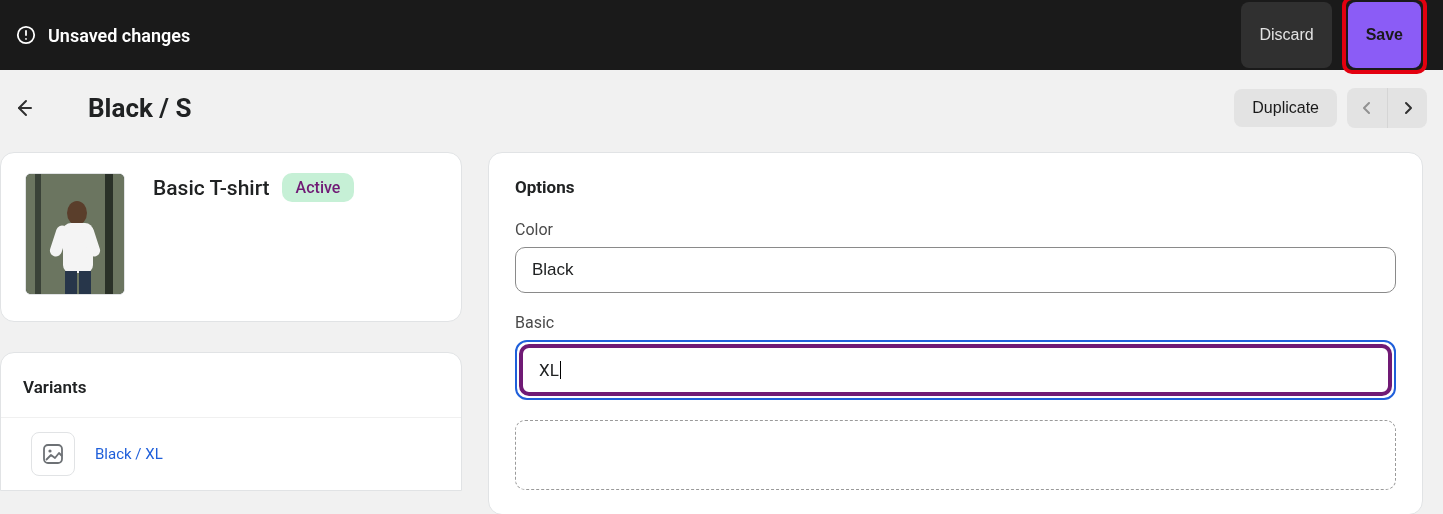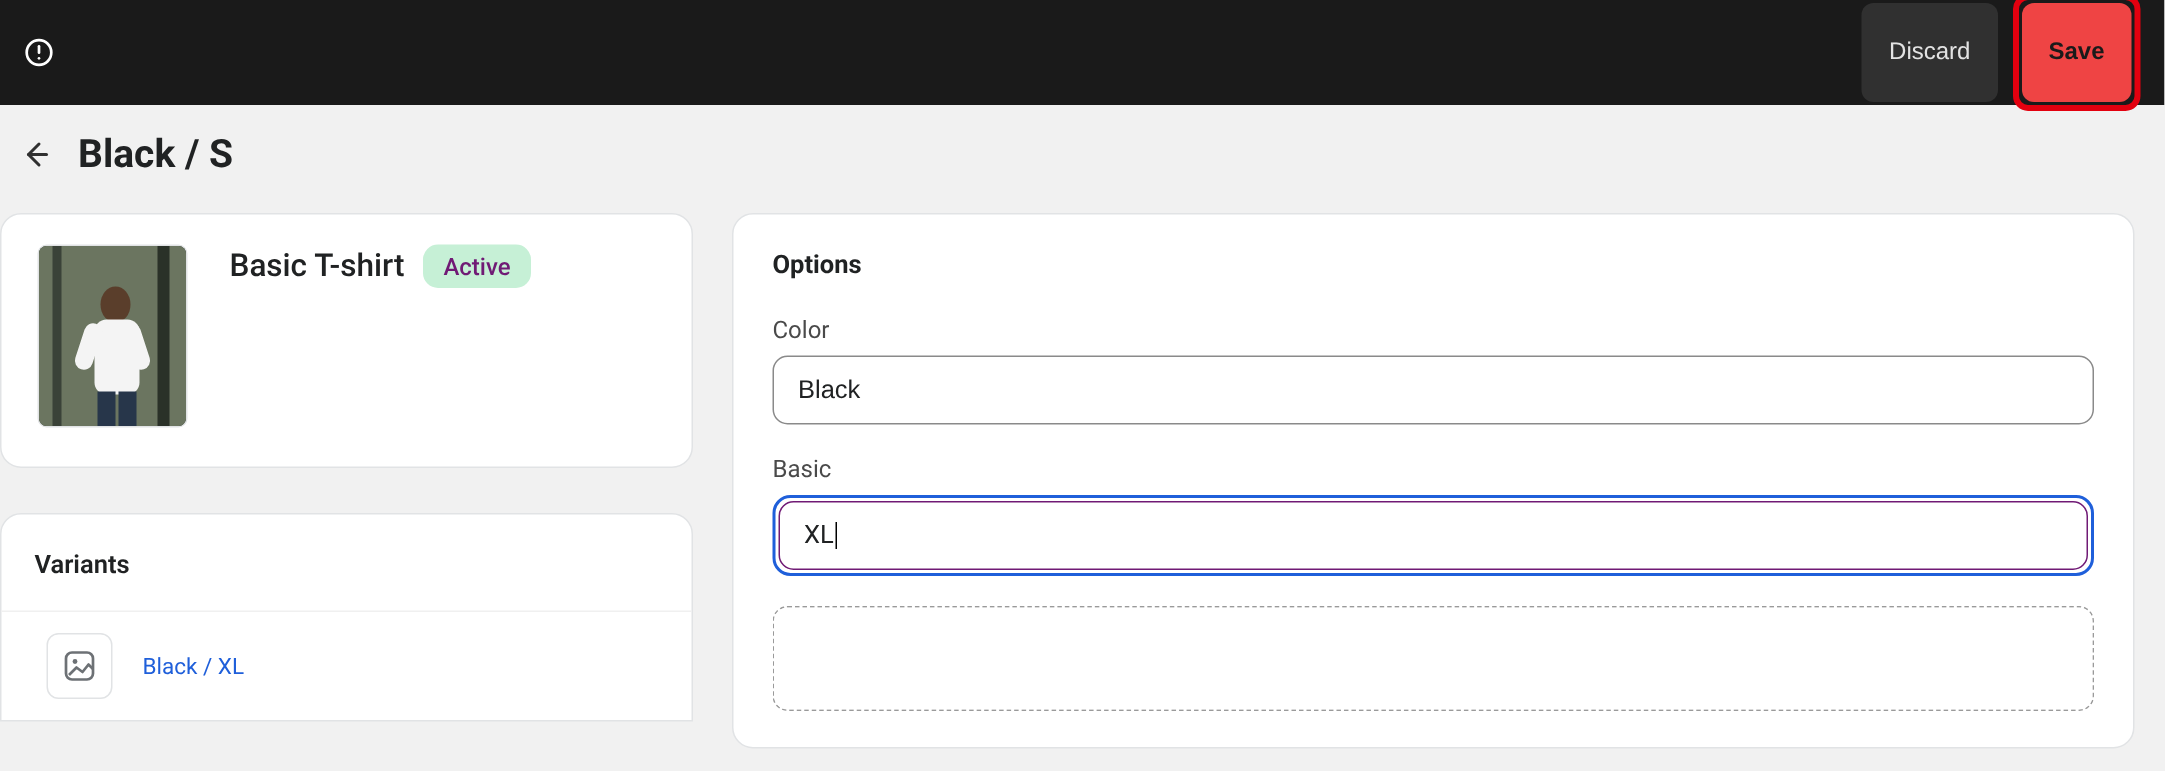--- a/index.html
+++ b/index.html
@@ -49,21 +49,21 @@
     padding: 24px 18px;
     font-size: 16px;
     font-weight: 500;
     cursor: pointer;
   }
   .btn-discard {
     background: #303030;
     color: #e3e3e3;
   }
   .btn-save {
-    background: #ef4444;
+    background: #8b5cf6;
     color: #1a1a1a;
     font-weight: 600;
   }
   .save-highlight {
     border: 4px solid #e3000f;
     border-radius: 10px;
     padding: 2px;
     display: inline-flex;
   }
 
@@ -77,20 +77,21 @@
   .back-arrow {
     width: 28px; height: 28px;
     display: inline-flex;
     align-items: center;
     justify-content: center;
     cursor: pointer;
   }
   .page-title {
     font-size: 26px;
     font-weight: 700;
+    margin-left: 36px;
   }
   .page-header-right {
     margin-left: auto;
     display: flex;
     gap: 10px;
     align-items: center;
   }
   .btn-duplicate {
     background: #e3e3e3;
     color: #1a1a1a;
@@ -238,21 +239,21 @@
     color: #202223;
     background: #fff;
   }
   .field-group { margin-bottom: 20px; }
   .input-focused-wrap {
     border: 2px solid #1f5fda;
     border-radius: 12px;
     padding: 2px;
   }
   .input-focused-wrap .text-input {
-    border: 1px solid #701a75;
+    border: 4px solid #701a75;
   }
   .size-val { font-family: inherit; }
   .caret {
     display: inline-block;
     width: 1px; height: 18px;
     background: #000;
     vertical-align: middle;
     margin-left: 1px;
   }
   .dashed-box {
@@ -266,37 +267,53 @@
 
 <div class="topbar">
   <div class="topbar-left">
     <span class="alert-icon">
       <svg width="20" height="20" viewBox="0 0 20 20" fill="none">
         <circle cx="10" cy="10" r="8.2" stroke="#fff" stroke-width="1.8"></circle>
         <rect x="9.1" y="5" width="1.8" height="6" rx="0.9" fill="#fff"></rect>
         <rect x="9.1" y="13" width="1.8" height="1.8" rx="0.9" fill="#fff"></rect>
       </svg>
     </span>
+    <span class="topbar-title">Unsaved changes</span>
   </div>
   <div class="topbar-right">
     <button class="btn btn-discard">Discard</button>
     <span class="save-highlight">
       <button class="btn btn-save">Save</button>
     </span>
   </div>
 </div>
 
 <div class="page-header">
   <span class="back-arrow">
     <svg width="20" height="20" viewBox="0 0 20 20" fill="none">
       <path d="M12 3 L5 10 L12 17" stroke="#303030" stroke-width="2" stroke-linecap="round" stroke-linejoin="round"></path>
       <path d="M5 10 H17" stroke="#303030" stroke-width="2" stroke-linecap="round"></path>
     </svg>
   </span>
   <h1 class="page-title">Black / S</h1>
+  <div class="page-header-right">
+    <button class="btn btn-duplicate">Duplicate</button>
+    <div class="nav-pair">
+      <span class="nav-btn disabled">
+        <svg width="14" height="14" viewBox="0 0 14 14">
+            <path d="M9 2 L4 7 L9 12" stroke="#303030" stroke-width="2" fill="none" stroke-linecap="round" stroke-linejoin="round"></path>
+          </svg>
+      </span>
+      <span class="nav-btn">
+        <svg width="14" height="14" viewBox="0 0 14 14">
+            <path d="M5 2 L10 7 L5 12" stroke="#303030" stroke-width="2" fill="none" stroke-linecap="round" stroke-linejoin="round"></path>
+          </svg>
+      </span>
+    </div>
+  </div>
 </div>
 
 <div class="columns">
   <div class="col-left">
 
     <div class="card product-card">
       <div class="product-thumb">
         <svg width="100" height="122" viewBox="0 0 100 122" preserveAspectRatio="xMidYMid slice">
           <rect width="100" height="122" fill="#2d3a2f"></rect>
           <rect x="0" y="0" width="100" height="122" fill="#6b7560"></rect>

